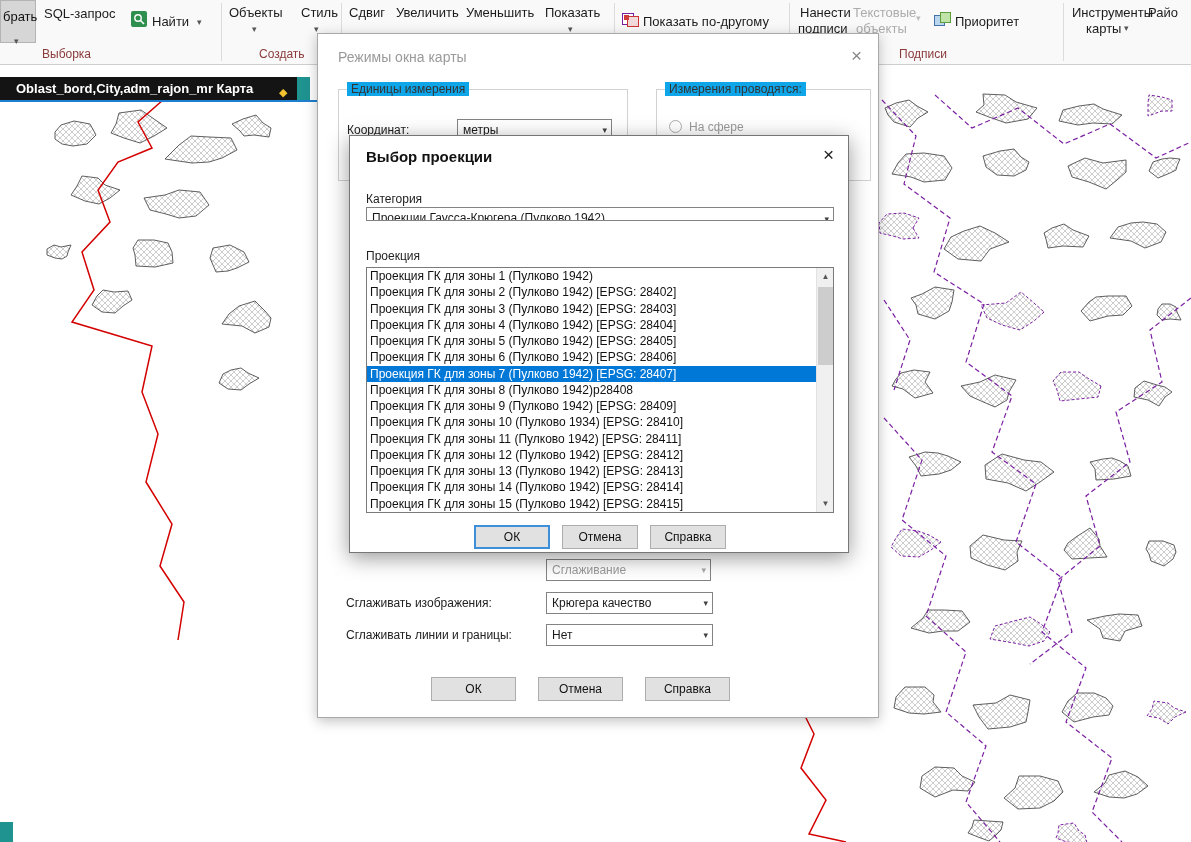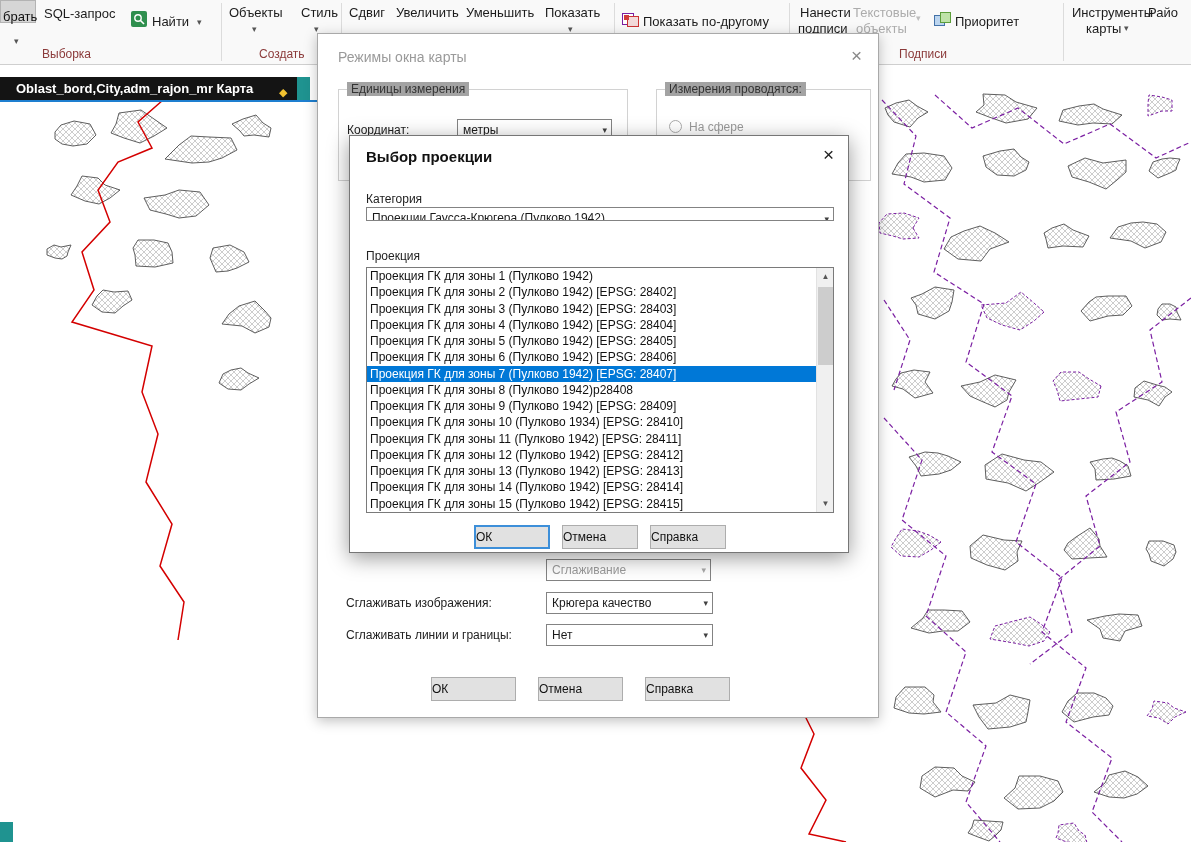--- a/index.html
+++ b/index.html
@@ -19,21 +19,21 @@
   #map .red{fill:none;stroke:var(--red-boundary);stroke-width:1.5}
 
   
   #ribbon{position:absolute;left:0;top:0;width:1191px;height:65px;background:#f9f9f9;border-bottom:1px solid #cfcfcf;z-index:2}
   .rlbl{position:absolute;font-size:13px;color:#1b1b1b;white-space:nowrap;cursor:default}
   .rlbl.gray{color:#acacac}
   .grp{position:absolute;top:47px;font-size:12px;color:var(--group-label);white-space:nowrap}
   .sep{position:absolute;top:3px;height:58px;width:1px;background:#dcdcdc}
   .arr{position:absolute;font-size:9px;color:#555;line-height:1}
   .arr.gray{color:#bdbdbd}
-  #selbox{position:absolute;left:0;top:0;width:36px;height:23px;background:#d6d6d6;border:1px solid #b3b3b3}
+  #selbox{position:absolute;left:0;top:0;width:36px;height:43px;background:#d6d6d6;border:1px solid #b3b3b3}
   #selbox span{position:absolute;left:2px;top:8px;font-size:13px;color:#111;white-space:nowrap}
   .ricon{position:absolute}
 
   
   #strip{position:absolute;left:0;top:65px;width:1191px;height:12px;background:#fff;z-index:1}
   #maptab{position:absolute;left:0;top:77px;width:297px;height:23px;background:#141414;color:#fff;
           font-weight:bold;font-size:13px;line-height:23px;padding-left:16px;z-index:2;white-space:nowrap}
   #maptab .dia{position:absolute;left:279px;top:4px;font-size:11px;color:#f2c230;font-weight:normal}
   #tabteal{position:absolute;left:297px;top:77px;width:13px;height:23px;background:var(--teal-marker);z-index:2}
   #tabaccent{position:absolute;left:0;top:100px;width:317px;height:2px;background:var(--tab-accent);z-index:2}
@@ -44,31 +44,31 @@
   #dlgModes{left:317px;top:33px;width:562px;height:685px;border:1px solid #a9a9a9;box-shadow:0 3px 12px rgba(0,0,0,.25);z-index:10}
   #dlgProj{left:349px;top:135px;width:500px;height:418px;border:1px solid #767676;box-shadow:0 5px 20px rgba(0,0,0,.4);z-index:20}
   .dtitle{position:absolute;white-space:nowrap}
   #dlgModes .dtitle{left:20px;top:15px;font-size:14px;color:#9a9a9a}
   #dlgProj .dtitle{left:16px;top:12px;font-size:15px;font-weight:600;color:#111}
   .dclose{position:absolute;font-size:19px;line-height:1;cursor:default}
   #dlgModes .dclose{right:16px;top:12px;color:#8a8a8a}
   #dlgProj .dclose{right:14px;top:9px;color:#222}
 
   .gbox{position:absolute;border:1px solid #d2d2d2}
-  .glab{position:absolute;top:-8px;left:8px;background:#a3a3a3;padding:0 4px;font-size:12px;color:#333;white-space:nowrap}
+  .glab{position:absolute;top:-8px;left:8px;background:#0ea5e9;padding:0 4px;font-size:12px;color:#333;white-space:nowrap}
   .lbl{position:absolute;font-size:12px;color:#222;white-space:nowrap}
   .lbl.dis{color:#9a9a9a}
   .combo{position:absolute;height:22px;background:#fff;border:1px solid #838383;font-size:12px;color:#1a1a1a;
          line-height:20px;padding-left:5px;white-space:nowrap;overflow:hidden}
   .combo .chev{position:absolute;right:4px;top:6px;font-size:9px;color:#404040;line-height:1}
   .combo.dis{color:#9a9a9a}
   .combo.dis .chev{color:#a9a9a9}
   .radio{position:absolute;width:13px;height:13px;border:1px solid #ababab;border-radius:50%;background:#fff}
   .btn{position:absolute;width:85px;height:24px;background:#e1e1e1;border:1px solid #adadad;font-size:12px;color:#111;
-       text-align:left;line-height:22px;cursor:default}
+       text-align:center;line-height:22px;cursor:default}
   .btn.default{border:2px solid #3d8fd9;line-height:20px}
   #dlgProj .btn{width:76px}
 
   
   #plist{position:absolute;left:16px;top:131px;width:468px;height:246px;border:1px solid #7a7a7a;background:#fff;overflow:hidden}
   #pitems{position:absolute;left:0;top:0;right:17px;bottom:0;overflow:hidden}
   .pitem{height:16.26px;line-height:16.4px;font-size:12px;padding-left:3px;white-space:nowrap;overflow:hidden;color:#111;cursor:default}
   .pitem.selected{background:var(--selection);color:#fff}
   #psb{position:absolute;right:0;top:0;width:17px;bottom:0;background:#f0f0f0;border-left:1px solid #e2e2e2}
   .sbtn{position:absolute;left:0;width:17px;height:17px;font-size:8px;color:#555;text-align:center;line-height:17px;cursor:default}

